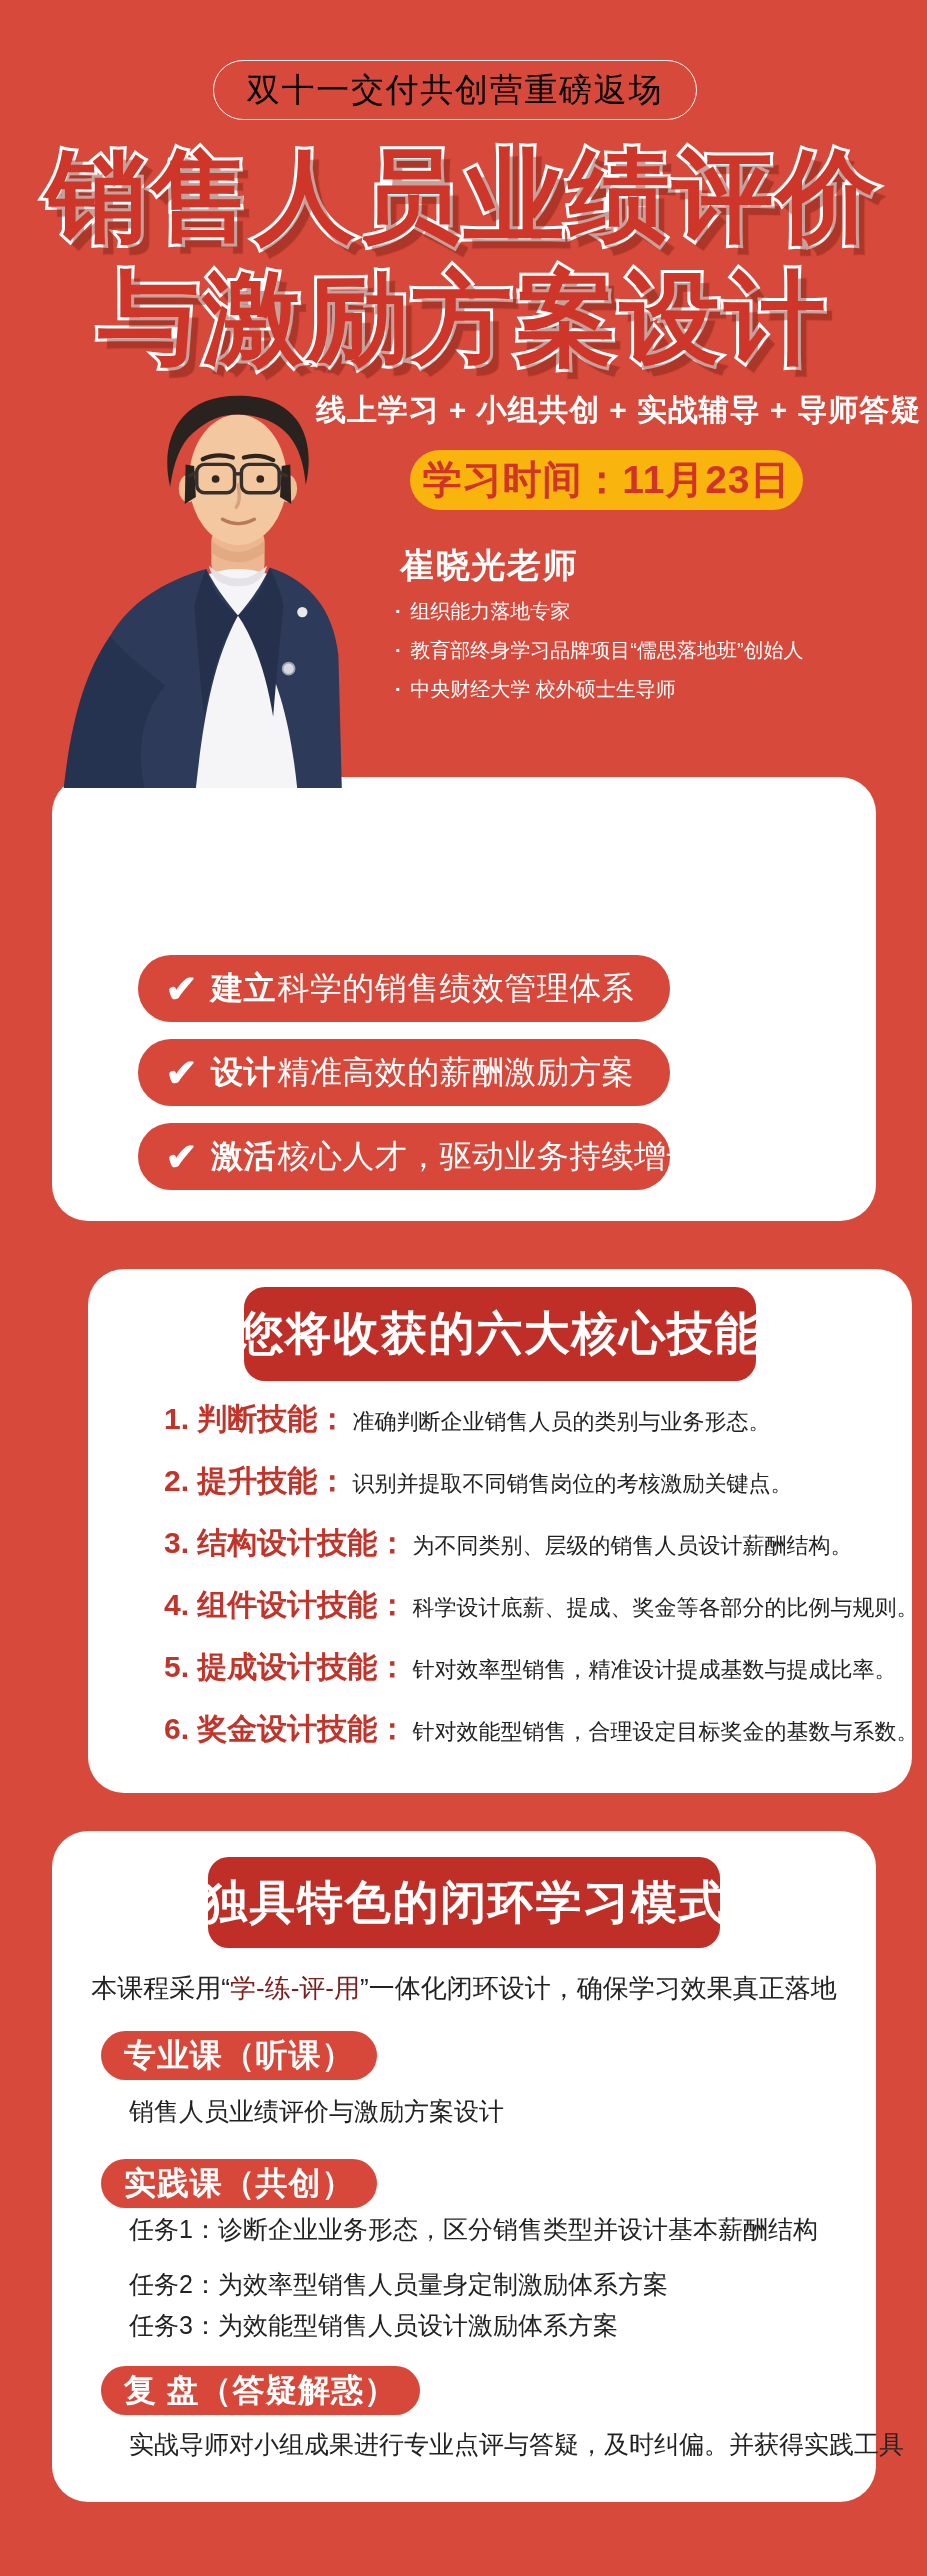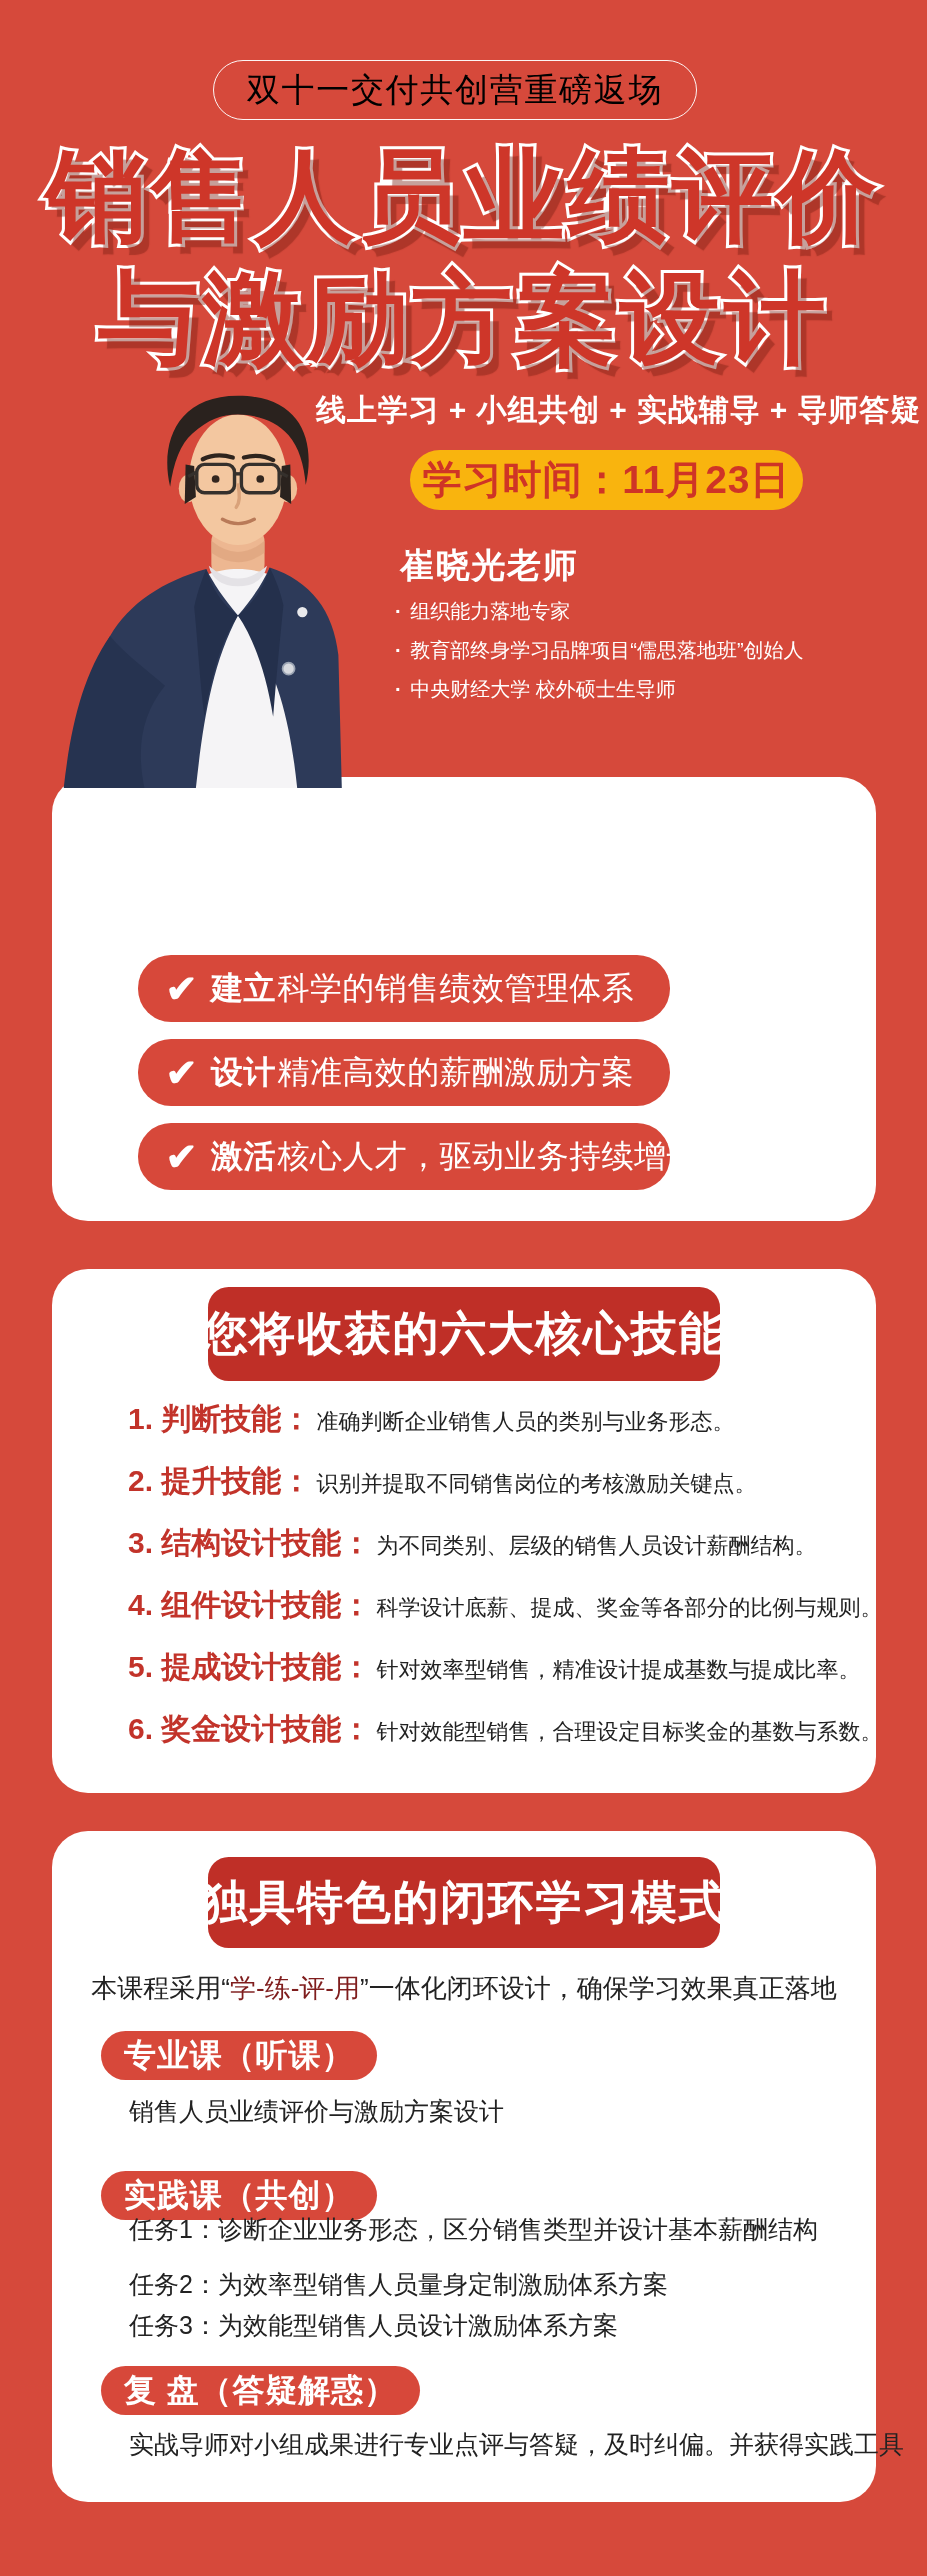--- a/index.html
+++ b/index.html
@@ -42,21 +42,21 @@
     position:absolute;left:395px;top:592px;margin:0;padding:0;list-style:none;z-index:3;
   }
   .creds li{color:#fff;font-size:20px;line-height:39px;font-weight:400;white-space:nowrap;}
   .creds .dot{display:inline-block;margin-right:8.6px;font-weight:900;}
   .portrait{position:absolute;left:0;top:382px;width:342px;height:406px;z-index:5;}
   
   .card{
     position:absolute;left:52px;width:824px;background:#ffffff;border-radius:36px;z-index:2;
   }
   .card1{top:777px;height:444px;}
-  .card2{top:1269px;height:524px;}
+  .card2{top:1269px;height:524px;margin-left:36px;}
   .card3{top:1831px;height:671px;}
   
   .headline{position:absolute;left:89px;top:29px;font-size:40px;line-height:63px;font-weight:900;color:#1b1b1b;white-space:nowrap;}
   .headline .red{color:#c5342b;}
   .benefit{
     position:absolute;left:86px;width:532px;height:67px;border-radius:33px;
     background:#d7483a;display:flex;align-items:center;box-sizing:border-box;padding:0 0 0 27.5px;
   }
   .benefit.b1{top:178px;}.benefit.b2{top:262px;}.benefit.b3{top:346px;}
   .benefit .check{color:#fff;font-size:38px;font-weight:900;margin-right:13.7px;line-height:1;}
@@ -79,21 +79,21 @@
   .m-intro{
     position:absolute;left:0;top:140px;width:100%;text-align:center;
     font-size:26px;color:#222;font-weight:500;white-space:nowrap;
   }
   .m-intro .red{color:#7f1d1d;font-weight:400;}
   .tag{
     position:absolute;left:49px;height:49px;border-radius:25px;background:#d7483a;
     display:flex;align-items:center;padding:0 23px;
   }
   .tag span{color:#fff;font-size:32px;font-weight:800;letter-spacing:0.9px;white-space:nowrap;}
-  .tag.t1{top:200px;}.tag.t2{top:340px;font-family:Liberation Serif, serif;}.tag.t3{top:535px;}
+  .tag.t1{top:200px;}.tag.t2{top:328px;font-family:Liberation Serif, serif;}.tag.t3{top:535px;}
   .mline{
     position:absolute;left:77px;font-size:25px;line-height:31px;color:#222;white-space:nowrap;
   }
   .mline.ml1{top:265px;}.mline.ml2{top:383px;}.mline.ml3{top:431px;margin-top:7px;}
   .mline.ml4{top:479px;}.mline.ml5{top:598px;}
 </style>
 </head>
 <body>
 
 <div class="page">

